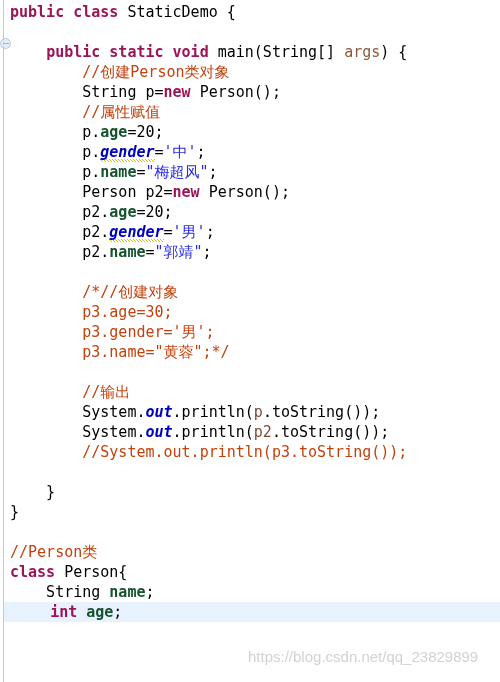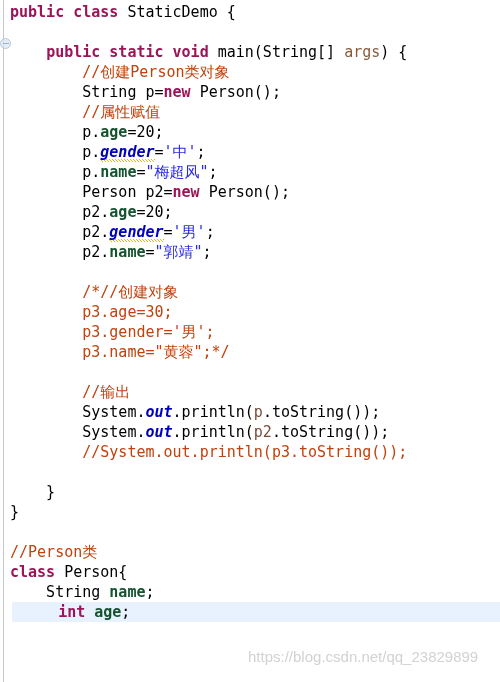--- a/index.html
+++ b/index.html
@@ -64,21 +64,21 @@
     white-space: pre;
     font-size: 15px;
     padding-left: 10px;
     box-sizing: border-box;
     color: #000000;
     letter-spacing: 0px;
   }
   .line.current {
     background: #e8f2fe;
     padding-left: 10px;
-    margin-left: 12px;
+    margin-left: 4px;
   }
   
   .kw   { color: #9b1457; font-weight: bold; }
   .cmt  { color: #c2410c; }
   .str  { color: #2a2ae0; }
   .fld  { color: #14532d; font-weight: bold; }
   .fldi { color: #0000c0; font-weight: bold; font-style: italic; }
   .warn {
     background-image: linear-gradient(45deg, transparent 45%, #d8c200 45%, #d8c200 55%, transparent 55%);
     background-size: 3px 3px;

